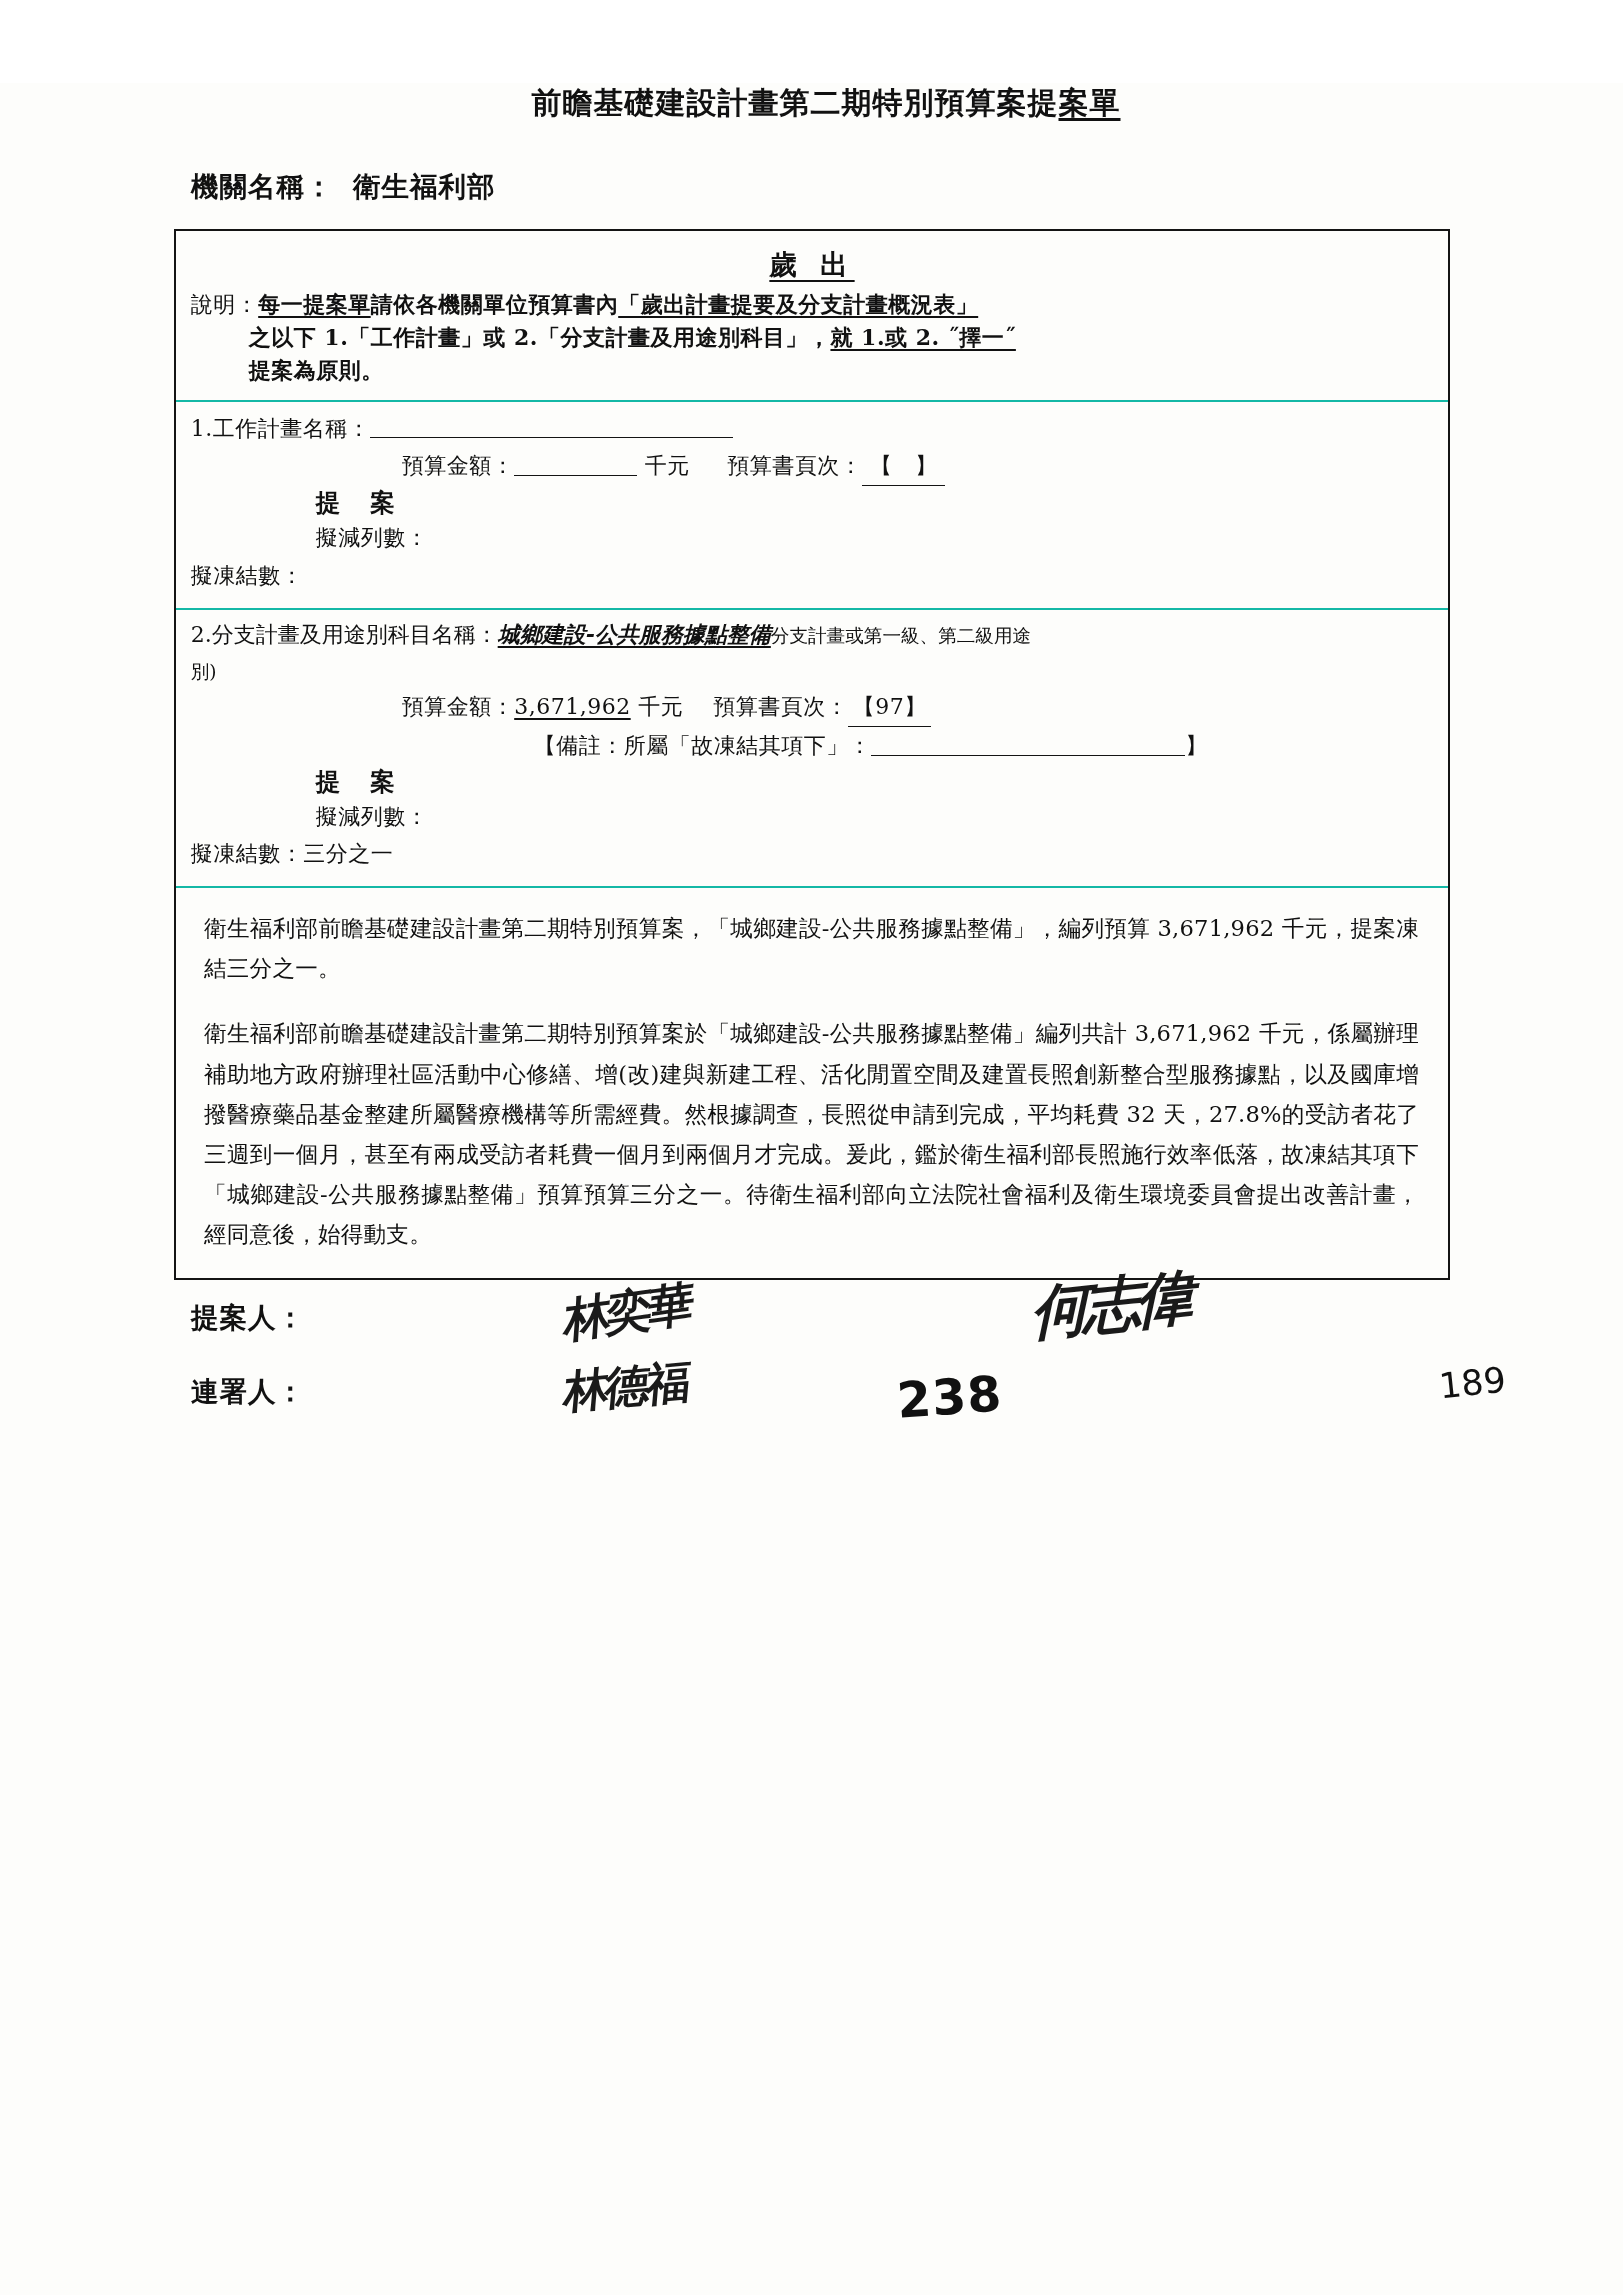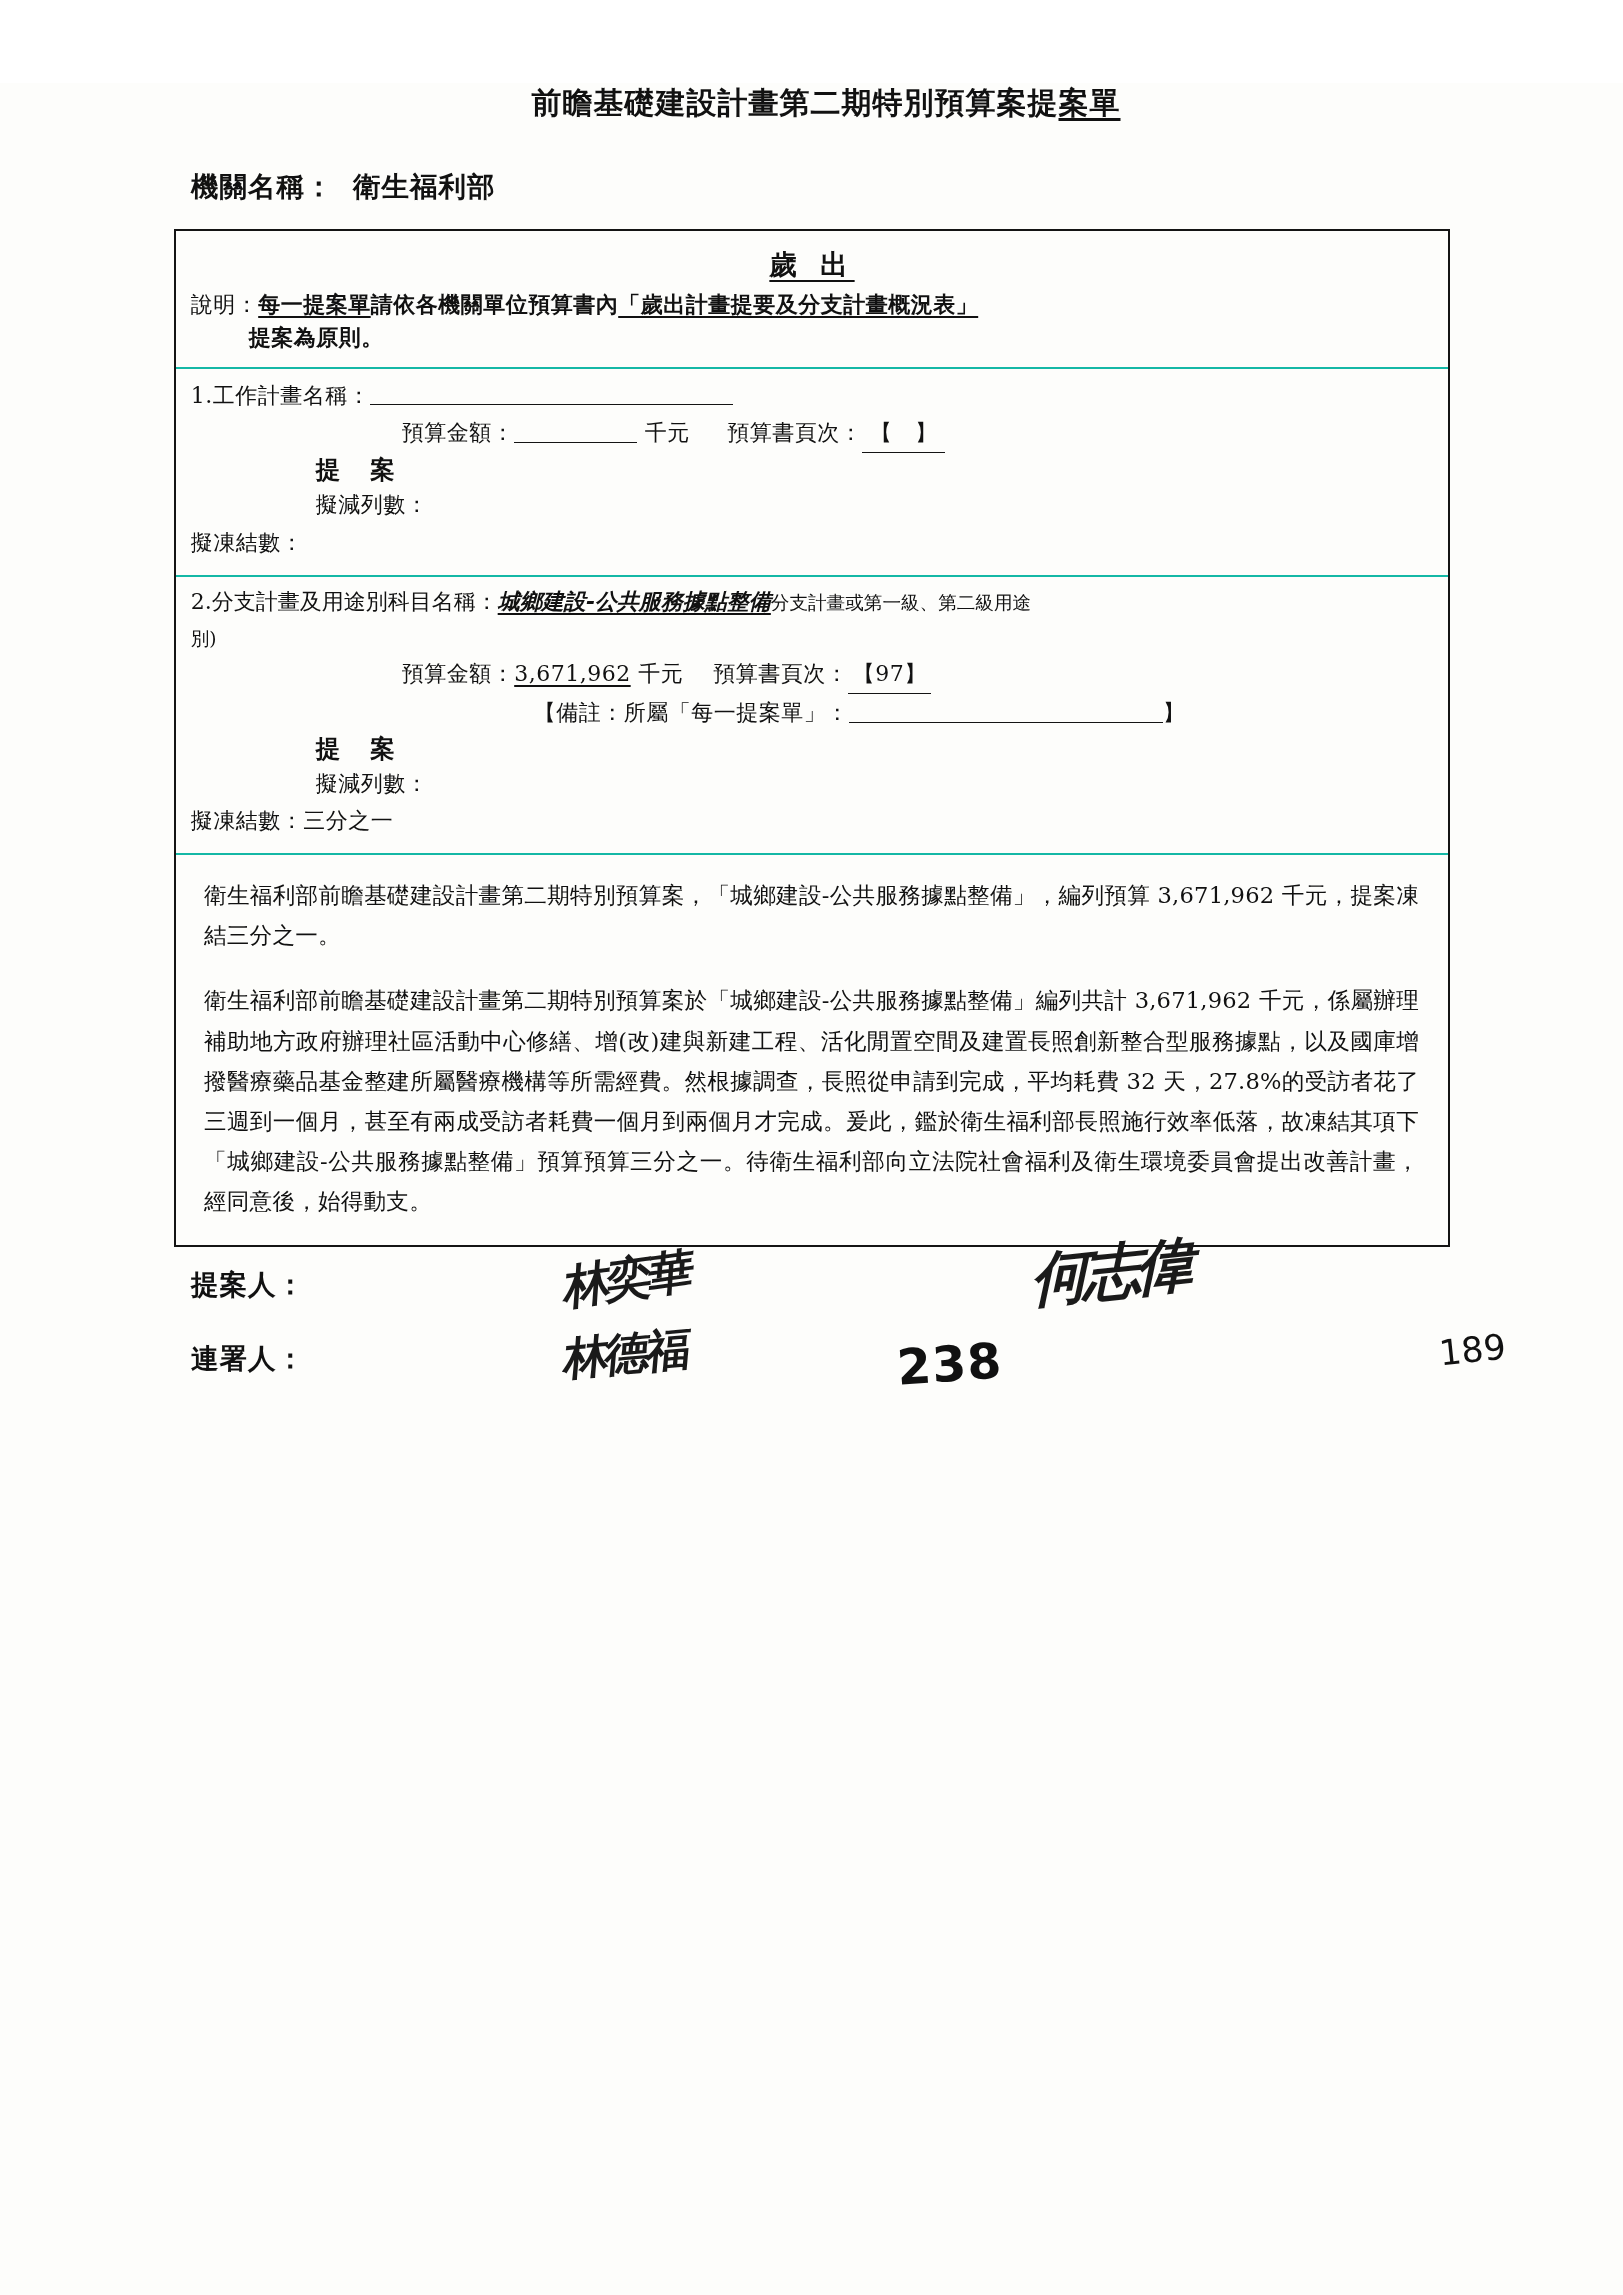--- a/index.html
+++ b/index.html
@@ -236,20 +236,23 @@
     <span>機關名稱：</span><span class="agency-name">衛生福利部</span>
   </div>
 
   <div class="form-box">
 
     <div class="section">
       <div class="sec-head">歲 出</div>
       <div class="note-row">
         <span class="lbl">說明：</span><span class="u">每一提案單</span><span>請依各機關單位預算書內</span><span class="u">「歲出計畫提要及分支計畫概況表」</span>
       </div>
+      <div class="note-row note-l2">
+        <span>之以下 1.「工作計畫」或 2.「分支計畫及用途別科目」，</span><span class="u">就 1.或 2. ˝擇一˝</span>
+      </div>
       <div class="note-row note-l3">
         <span>提案為原則。</span>
       </div>
     </div>
 
     <div class="section">
       <div class="line">
         <span>1.工作計畫名稱：</span><span class="blank blank-long"></span>
       </div>
       <div class="line indent-1">
@@ -274,21 +277,21 @@
       <div class="sec2-title">
         <span class="small-tail">別)</span>
       </div>
       <div class="line indent-1">
         <span>預算金額：</span><span class="u">3,671,962</span>
         <span>千元</span>
         &nbsp;&nbsp;
         <span>預算書頁次：</span><span class="pg-box">【97】</span>
       </div>
       <div class="line" style="margin-left:343px;">
-        <span>【備註：所屬「每一提案單」：</span><span class="blank blank-note"></span><span>】</span>
+        <span>【備註：所屬「故凍結其項下」：</span><span class="blank blank-note"></span><span>】</span>
       </div>
       <div class="propose-label">提 案</div>
       <div class="line indent-2">
         <span>擬減列數：</span><span></span>
       </div>
       <div class="line indent-3">
         <span>擬凍結數：</span><span>三分之一</span>
       </div>
     </div>
 

